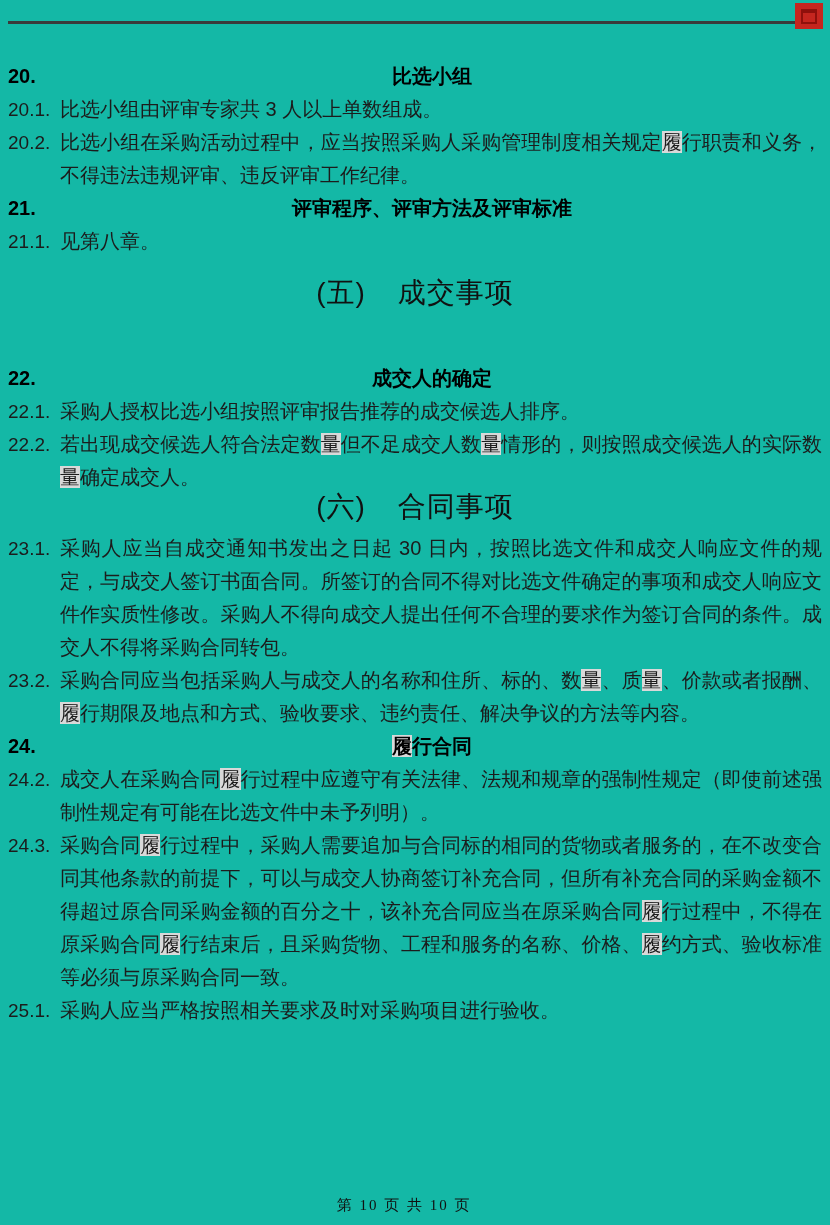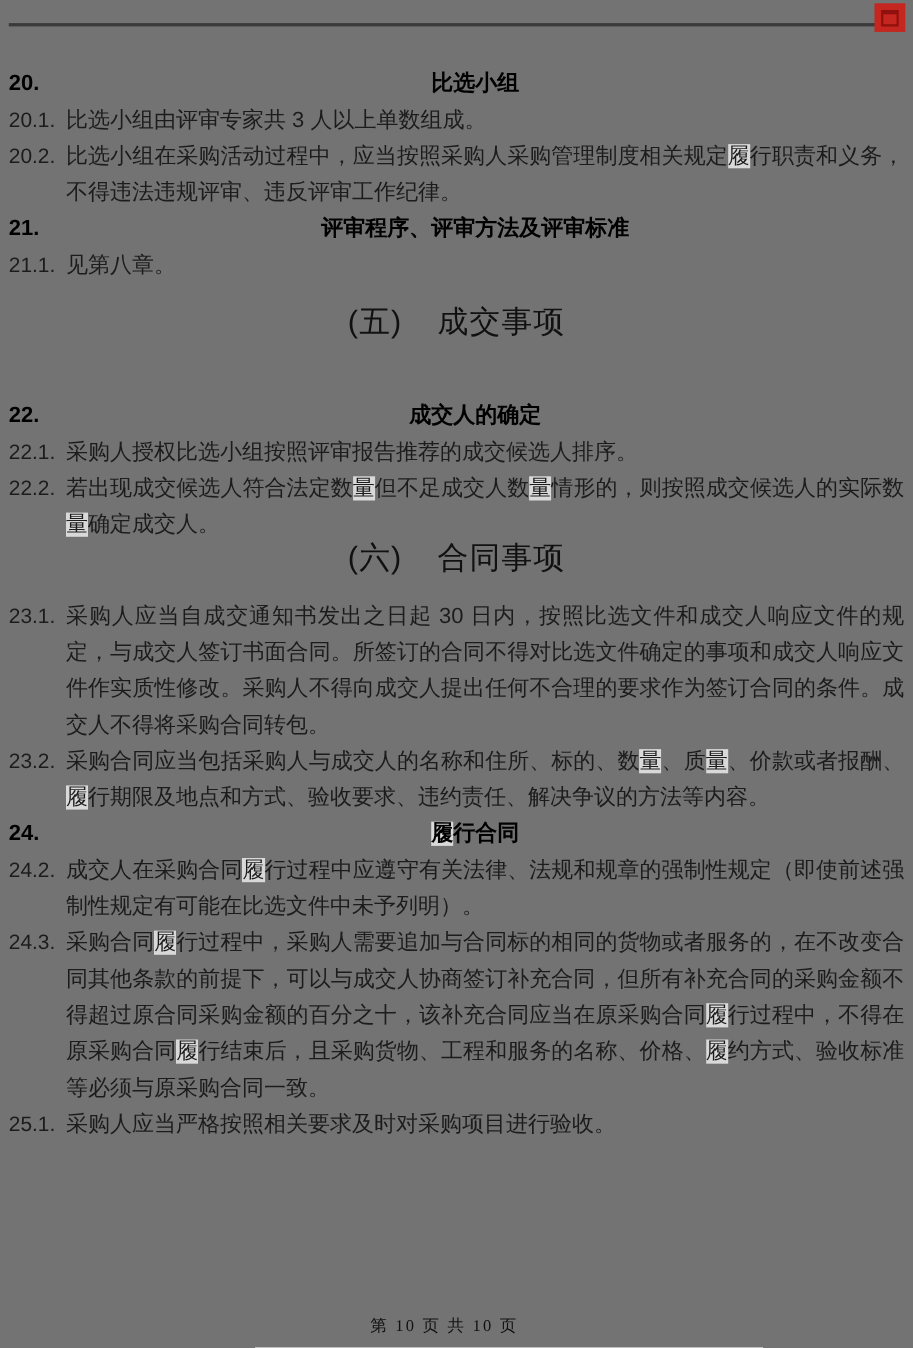--- a/index.html
+++ b/index.html
@@ -1,20 +1,20 @@
 <!DOCTYPE html>
 <html lang="zh"><head>
 <meta charset="utf-8">
 <style>
   html, body { margin: 0; padding: 0; background: #ffffff; }
   .page {
     position: relative;
     width: 830px;
     height: 1225px;
-    background: #737373;
+    background: #14b8a6;
     overflow: hidden;
     font-family: "Liberation Sans", sans-serif;
     color: #1c1c1c;
   }
   .rule {
     position: absolute;
     top: 21px; left: 8px; right: 18px;
     height: 3px;
     background: var(--rule-dark, #3a3a3a);
   }
@@ -54,21 +54,21 @@
   .row.heading .text { font-weight: bold; text-align: center; color: #000; }
   .hl { background: var(--highlight-gray, #d9d9d9); }
   .chapter {
     text-align: center;
     font-size: 28px;
     line-height: 42px;
     color: #111;
     letter-spacing: 1px;
   }
   .chapter.five { margin-top: 14px; margin-bottom: 48px; }
-  .chapter.six  { margin-top: -8px; margin-bottom: 16px; }
+  .chapter.six  { margin-top: -8px; margin-bottom: 4px; }
   .chapter-prefix { margin-right: 32px; }
   .footer {
     position: absolute;
     bottom: 10px; left: 0; right: 22px;
     text-align: center;
     font-family: "Liberation Serif", serif;
     font-size: 15px;
     letter-spacing: 2px;
     color: #111;
   }

